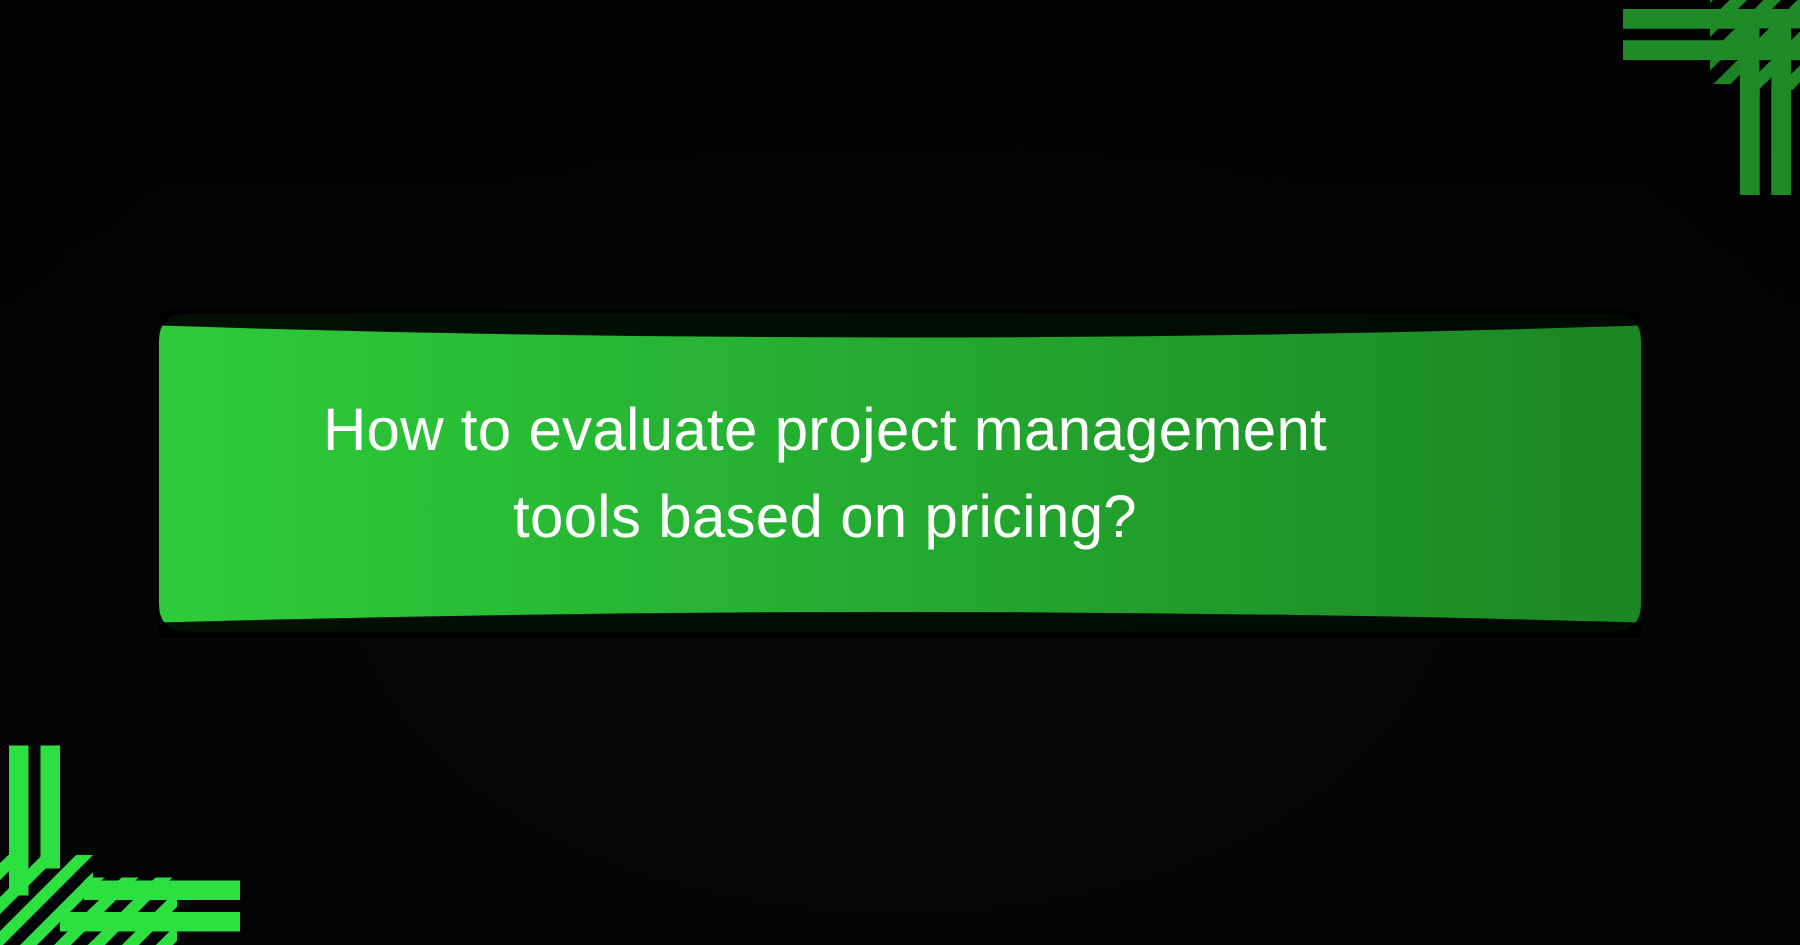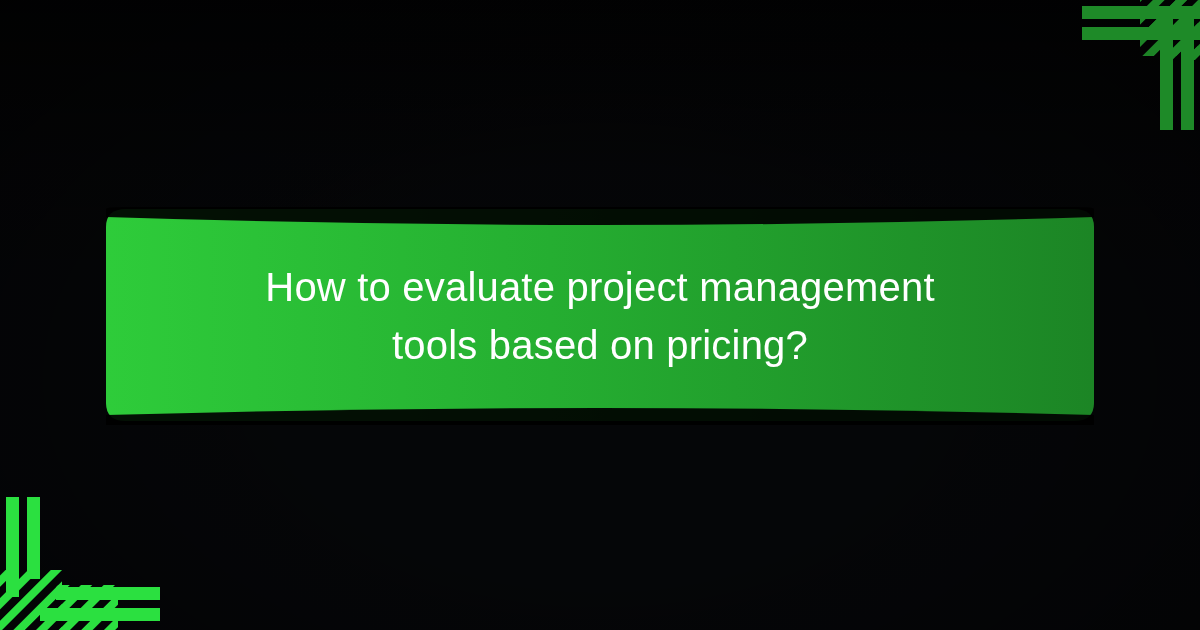--- a/index.html
+++ b/index.html
@@ -100,21 +100,21 @@
     position: absolute;
     inset: 0;
     width: 100%;
     height: 100%;
   }
   .banner-text {
     position: absolute;
     inset: 0;
     display: flex;
     align-items: center;
-    justify-content: center;
+    justify-content: flex-start;
     text-align: center;
     padding: 0 70px;
     box-sizing: border-box;
   }
   .banner-text h1 {
     margin: 0;
     color: #ffffff;
     font-family: "Liberation Sans", sans-serif;
     font-size: 40px;
     font-weight: 400;

